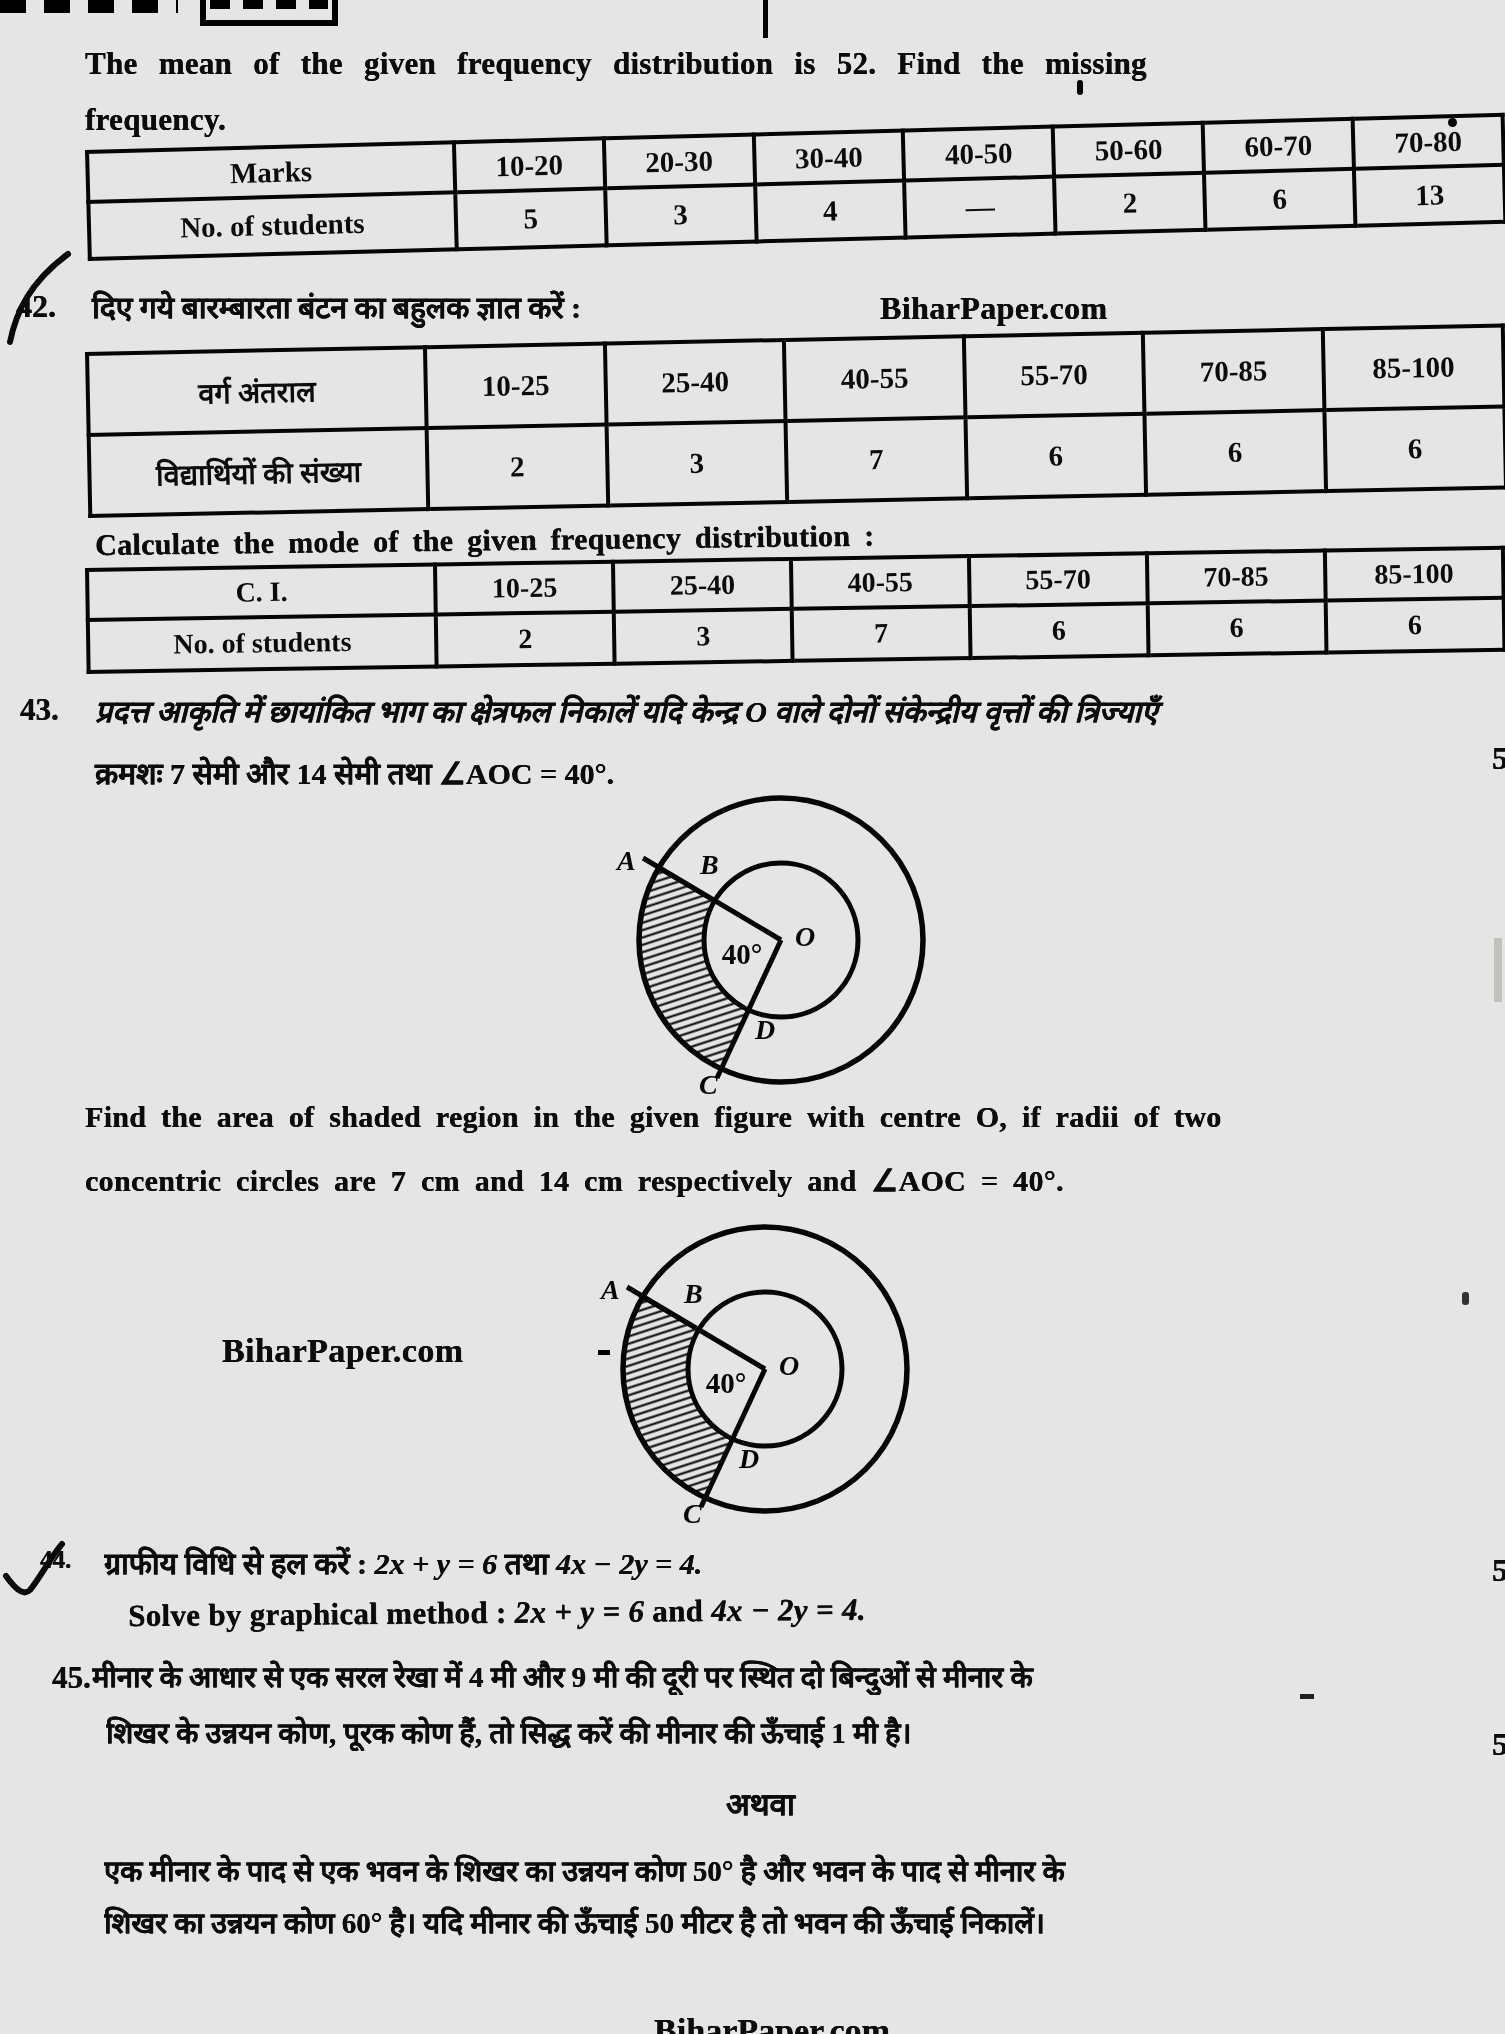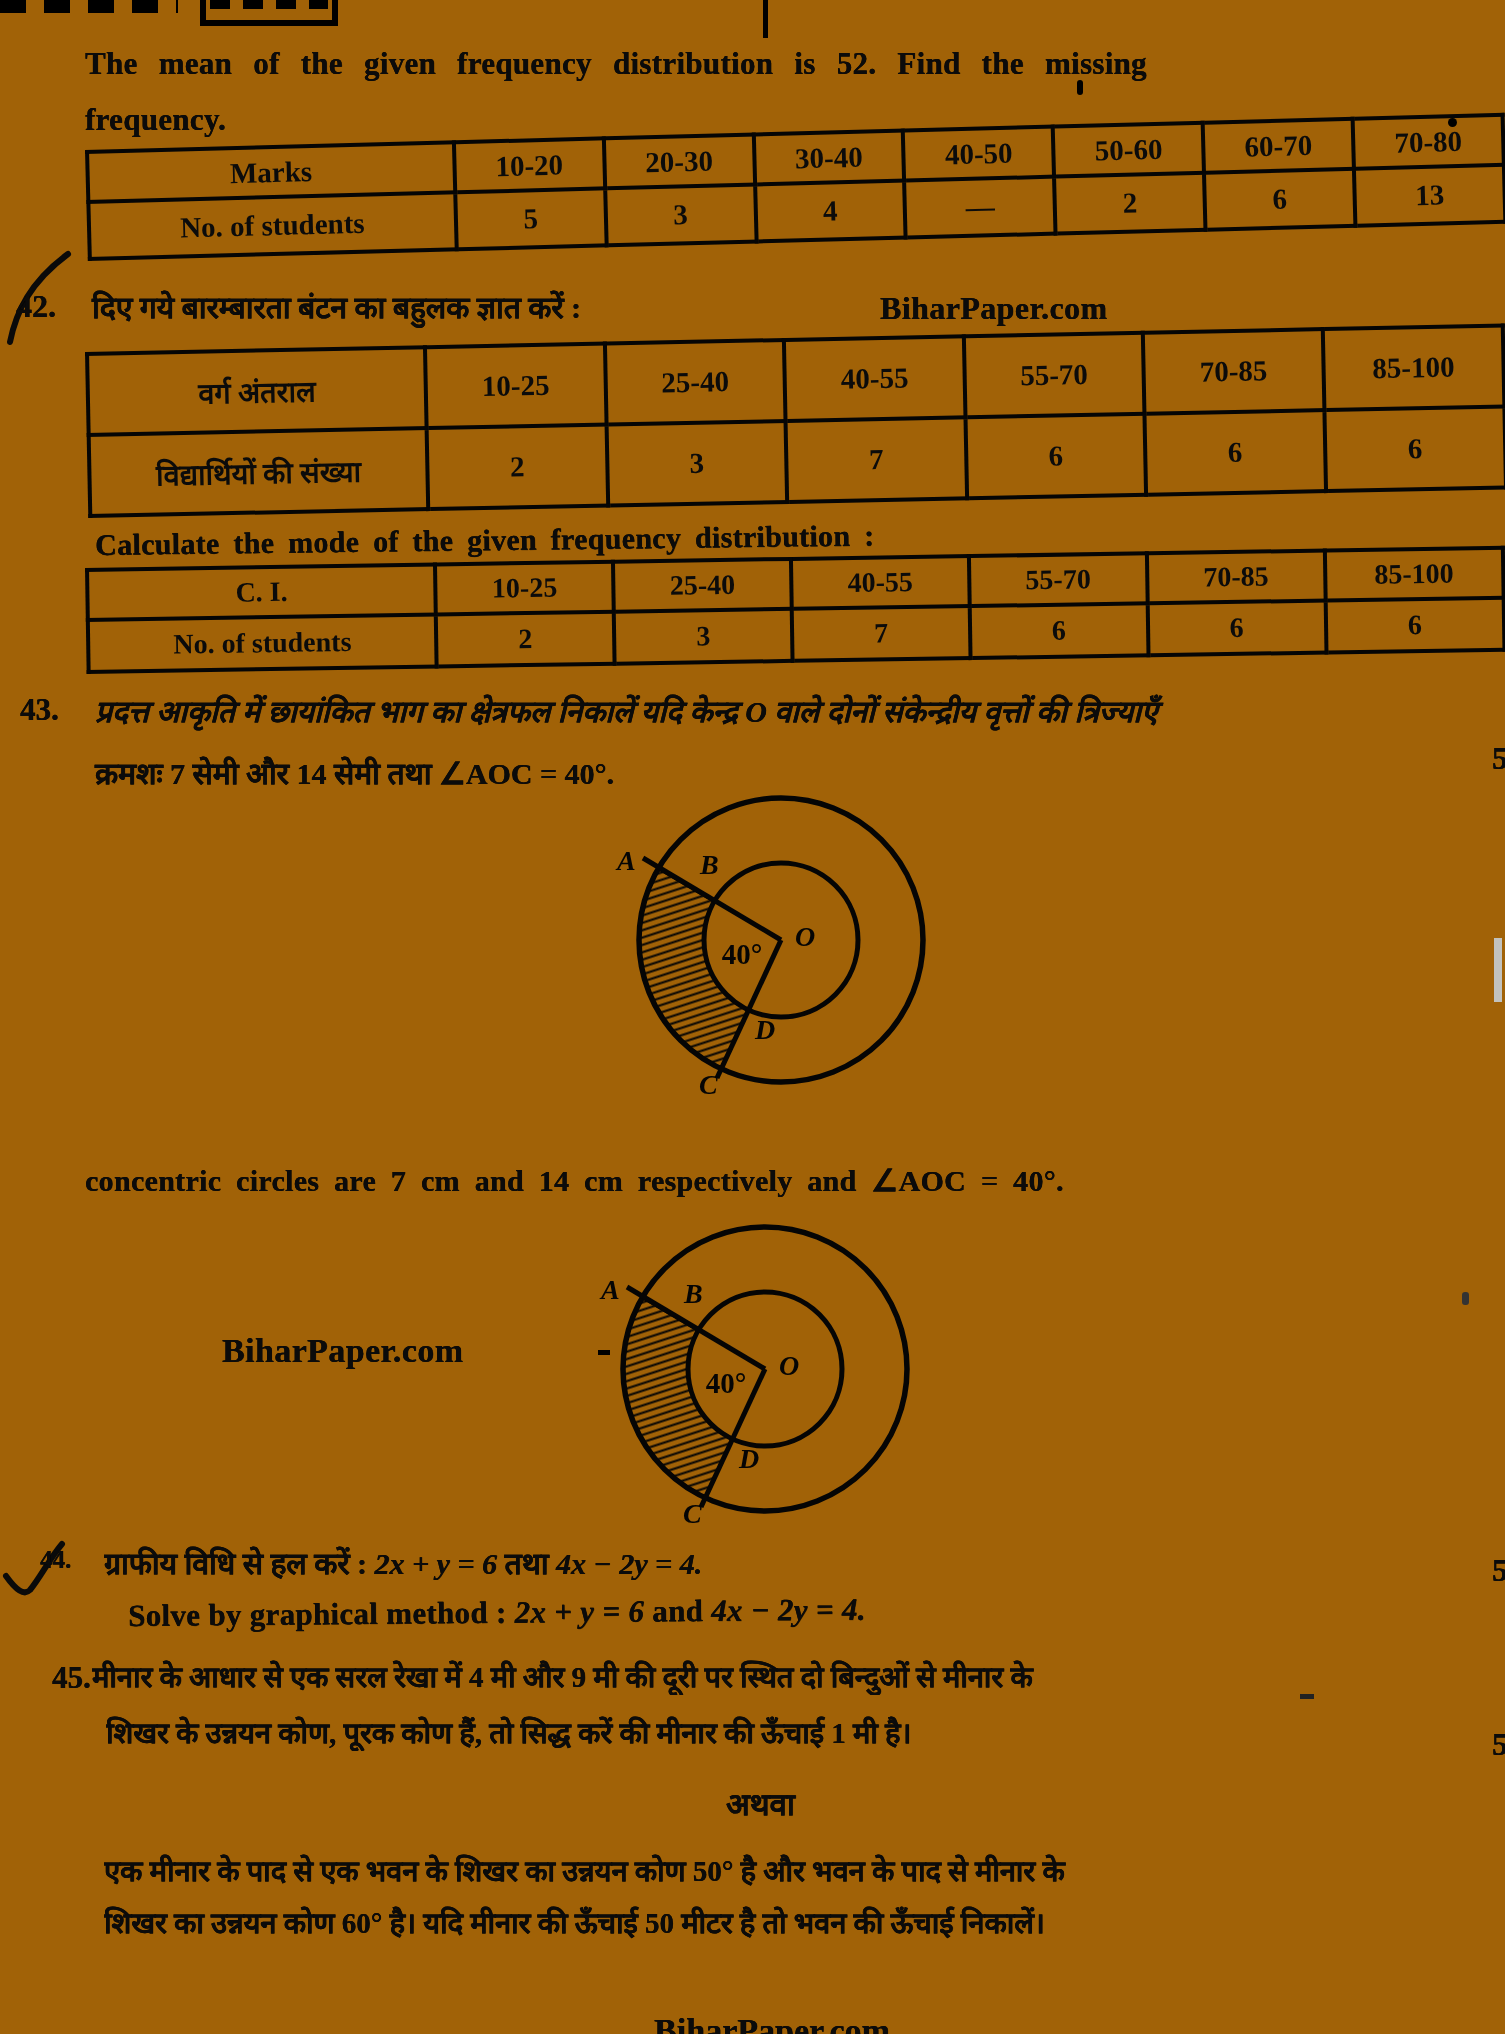--- a/index.html
+++ b/index.html
@@ -1,19 +1,19 @@
 <!DOCTYPE html>
 <html><head>
 <meta charset="utf-8">
 <style>
   * { box-sizing: border-box; }
   html,body { margin:0; padding:0; background:#8a8a8a; }
   .page {
     position:relative; width:1505px; height:2034px; margin:0 auto;
-    background:#a16207; overflow:hidden;
+    background:#e5e5e5; overflow:hidden;
     font-family:"Liberation Serif", serif; color:#0b0b0b;
   }
   .abs { position:absolute; }
   .en { font-weight:700; letter-spacing:.3px; }
   .hi { font-weight:700; }
   .ink { text-shadow:0 0 .6px rgba(0,0,0,.85), .4px .4px 0 rgba(0,0,0,.45); }
   .nowrapclip { white-space:nowrap; overflow:hidden; }
   .math { font-style:italic; }
 
   
@@ -233,20 +233,21 @@
     <line x1="186" y1="160" x2="48" y2="78" stroke="#050505" stroke-width="5"></line>
     <line x1="186" y1="160" x2="122" y2="298" stroke="#050505" stroke-width="5"></line>
     <text class="fl" x="22" y="90">A</text>
     <text class="fl" x="105" y="94">B</text>
     <text class="fl" x="200" y="166">O</text>
     <text class="fa" x="147" y="184" text-anchor="middle">40°</text>
     <text class="fl" x="160" y="259">D</text>
     <text class="fl" x="104" y="314">C</text>
   </svg>
 
+  <div class="abs en ink nowrapclip l-q43c">Find the area of shaded region in the given figure with centre O, if radii of two</div>
   <div class="abs en ink l-q43d">concentric circles are 7 cm and 14 cm respectively and ∠AOC = 40°.</div>
 
   <div class="abs ink wm2">BiharPaper.com</div>
   <svg class="abs fig2" width="380" height="335" viewBox="0 0 380 335">
     <defs>
       <pattern id="h2" width="7" height="7" patternUnits="userSpaceOnUse" patternTransform="rotate(-18)">
         <line x1="0" y1="3.5" x2="7" y2="3.5" stroke="#050505" stroke-width="2.1"></line>
       </pattern>
     </defs>
     <path d="M63,89 A142,142 0 0 0 127,289 L154,230 A77,77 0 0 1 119,122 Z" fill="url(#h2)" stroke="#050505" stroke-width="2"></path>

